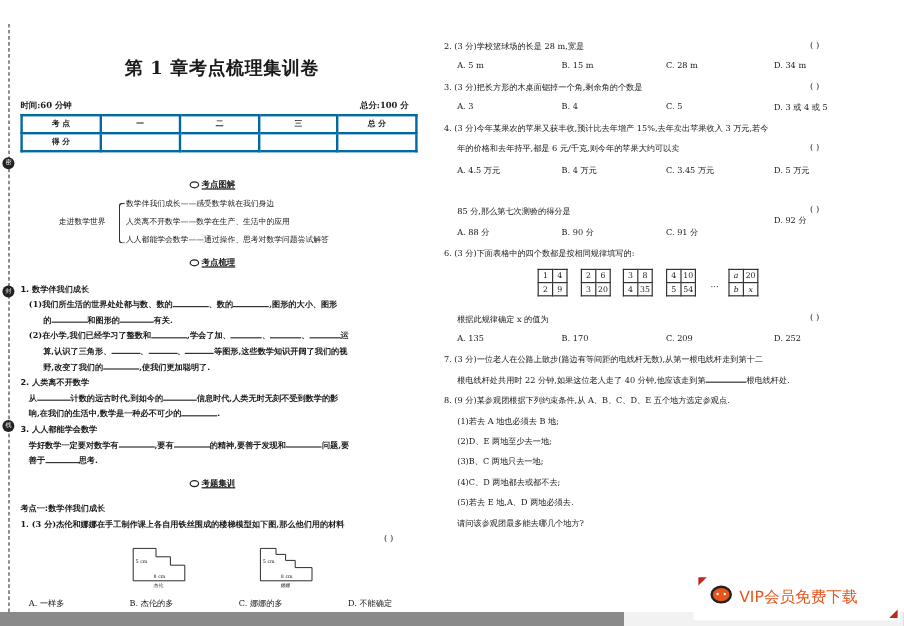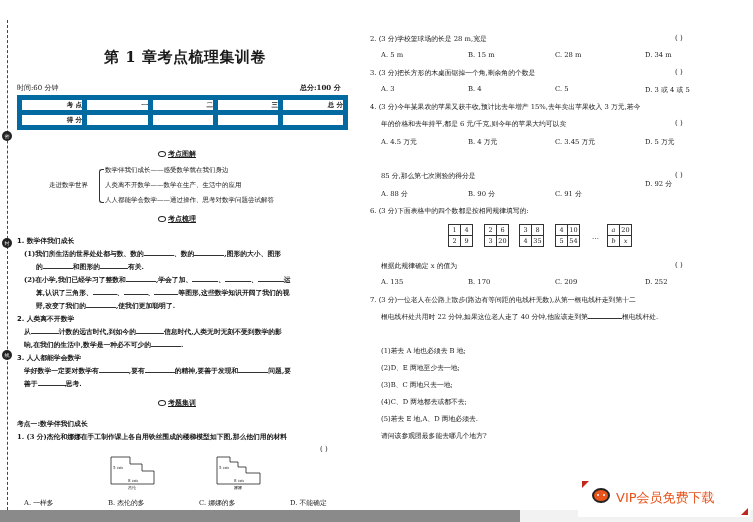--- a/index.html
+++ b/index.html
@@ -8,24 +8,24 @@
   .page { position: absolute; left: 0; top: 0; width: 753px; height: 508px; background: #fff; }
   .bottom-bar { position: absolute; left: 0; top: 510px; width: 753px; height: 12px; background: #8a8a8a; }
   .bottom-bar .gap { position: absolute; left: 520px; top: 0; width: 233px; height: 12px; background: #f2f2f2; }
 
   
   .margin-line { position: absolute; left: 7px; top: 20px; height: 490px; border-left: 1px dashed #444; }
   .margin-dot { position: absolute; left: 2px; width: 10px; height: 10px; border-radius: 50%; background: #222; color: #fff; font-size: 5px; line-height: 10px; text-align: center; }
 
   
   .title { position: absolute; left: 100px; top: 48px; width: 170px; text-align: center; font-size: 15px; font-weight: bold; letter-spacing: 0.5px; font-family: "DejaVu Serif", serif; }
-  .meta-left { position: absolute; left: 17px; top: 83px; font-size: 7px; font-weight: normal; }
+  .meta-left { position: absolute; left: 17px; top: 83px; font-size: 7px; font-weight: bold; }
   .meta-right { position: absolute; left: 300px; top: 83px; font-size: 7px; font-weight: bold; }
   table.score { position: absolute; left: 17px; top: 95px; width: 331px; border-collapse: collapse; }
-  table.score td { border: 5px solid #0369a1; height: 15px; font-size: 6.5px; text-align: right; font-weight: bold; font-family: "DejaVu Sans", sans-serif; }
+  table.score td { border: 2px solid #0369a1; height: 15px; font-size: 6.5px; text-align: center; font-weight: bold; font-family: "DejaVu Sans", sans-serif; }
 
   .sec-head { position: absolute; font-size: 7px; font-weight: bold; text-decoration: underline; font-family: "DejaVu Sans", sans-serif; }
   .sec-head .ico { display: inline-block; width: 8px; height: 6px; border: 1px solid #222; border-radius: 50%; margin-right: 2px; vertical-align: middle; }
 
   .diagram { position: absolute; left: 49px; top: 165px; width: 270px; height: 42px; font-size: 6.5px; }
   .diagram .root { position: absolute; left: 0; top: 16px; }
   .diagram .brace { position: absolute; left: 50px; top: 4px; width: 5px; height: 34px; border: 1px solid #333; border-right: none; border-radius: 3px 0 0 3px; }
   .diagram .branch { position: absolute; left: 56px; white-space: nowrap; }
 
   .txt { position: absolute; font-size: 6.8px; white-space: nowrap; font-weight: bold; }
@@ -259,20 +259,21 @@
   <div class="opt" style="left:381px; top:278px">A. 135</div>
   <div class="opt" style="left:468px; top:278px">B. 170</div>
   <div class="opt" style="left:555px; top:278px">C. 209</div>
   <div class="opt" style="left:645px; top:278px">D. 252</div>
 
   <div class="rq" style="left:370px; top:295px">7. (3 分)一位老人在公路上散步(路边有等间距的电线杆无数),从第一根电线杆走到第十二</div>
   <div class="rq" style="left:381px; top:312px">
     <span>根电线杆处共用时 22 分钟,如果这位老人走了 40 分钟,他应该走到第</span><span class="blank" style="width:34px"></span><span>根电线杆处.</span>
   </div>
 
+  <div class="rq" style="left:370px; top:329px">8. (9 分)某参观团根据下列约束条件,从 A、B、C、D、E 五个地方选定参观点.</div>
   <div class="rq" style="left:381px; top:346px">(1)若去 A 地也必须去 B 地;</div>
   <div class="rq" style="left:381px; top:363px">(2)D、E 两地至少去一地;</div>
   <div class="rq" style="left:381px; top:380px">(3)B、C 两地只去一地;</div>
   <div class="rq" style="left:381px; top:397px">(4)C、D 两地都去或都不去;</div>
   <div class="rq" style="left:381px; top:414px">(5)若去 E 地,A、D 两地必须去.</div>
   <div class="rq" style="left:381px; top:431px">请问该参观团最多能去哪几个地方?</div>
 </div>
 
 <div class="bottom-bar">
     <div class="gap"></div>

